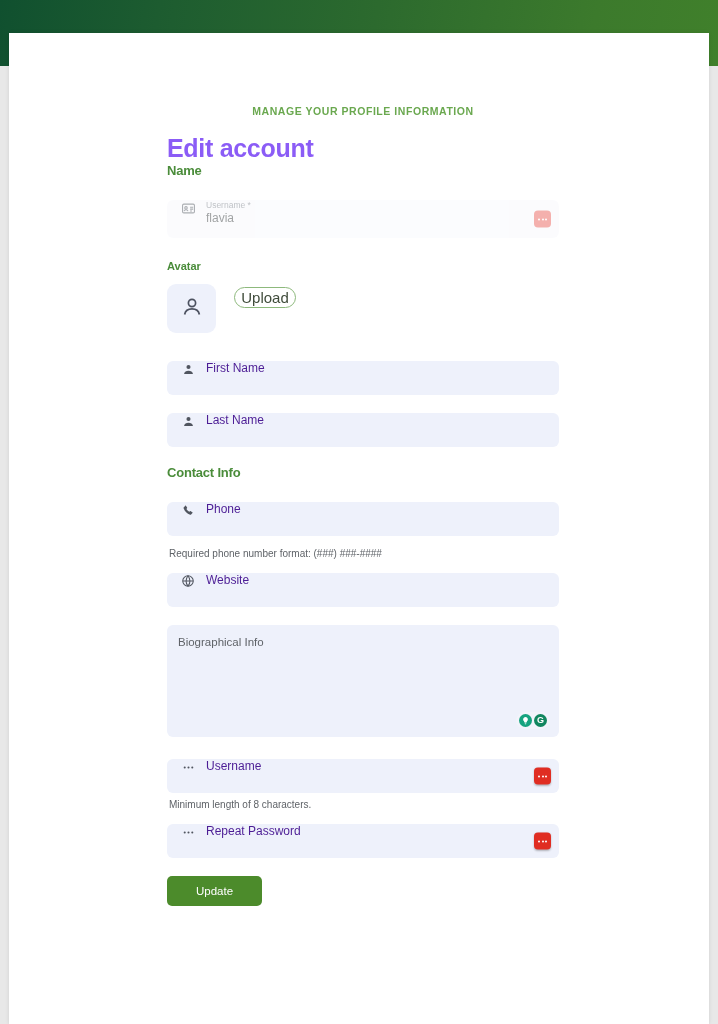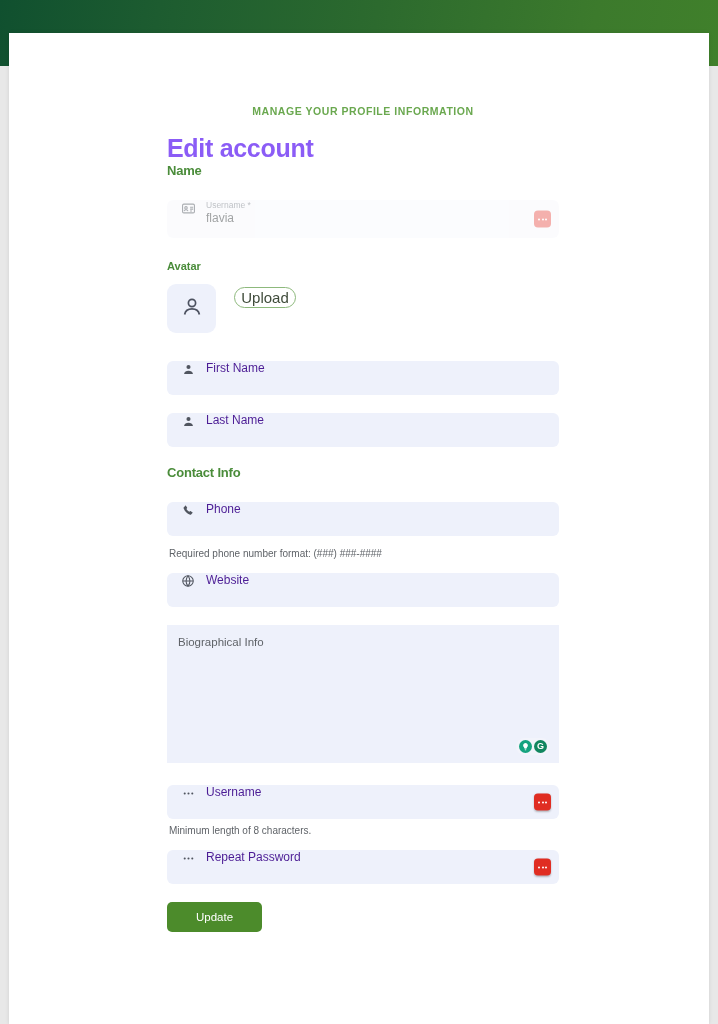--- a/index.html
+++ b/index.html
@@ -183,23 +183,23 @@
     font-family: "Liberation Sans", sans-serif;
     display: flex;
     align-items: center;
     justify-content: center;
     cursor: pointer;
   }
 
   
   .textarea-wrap {
     position: relative;
-    height: 138px;
+    height: 112px;
     background: #eef1fb;
-    border-radius: 0;
+    border-radius: 6px;
     margin-bottom: 22px;
   }
   .textarea-wrap .ta-ph {
     position: absolute;
     top: 11px; left: 11px;
     font-size: 11.5px;
     color: #5f6368;
   }
   .gr-pill {
     position: absolute;

